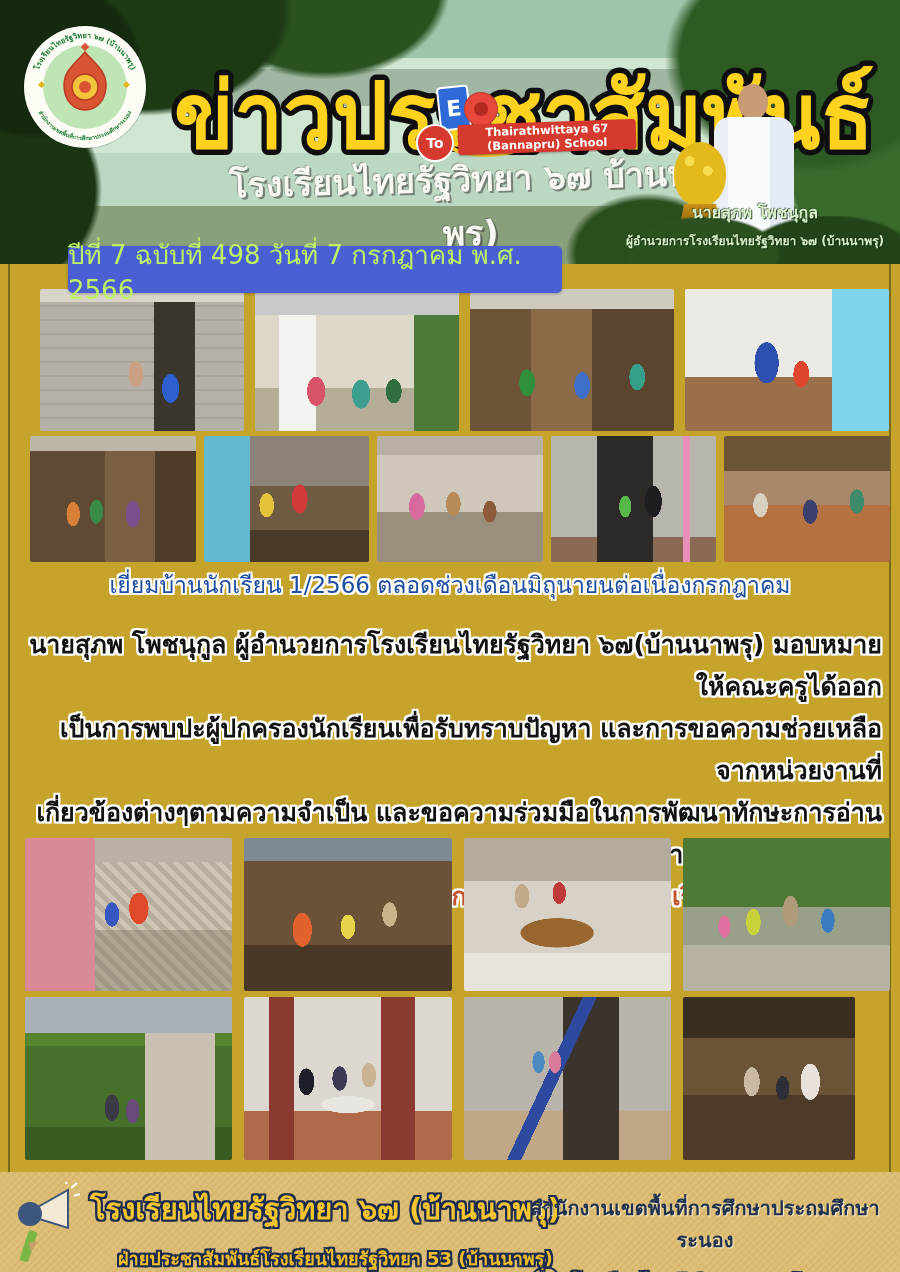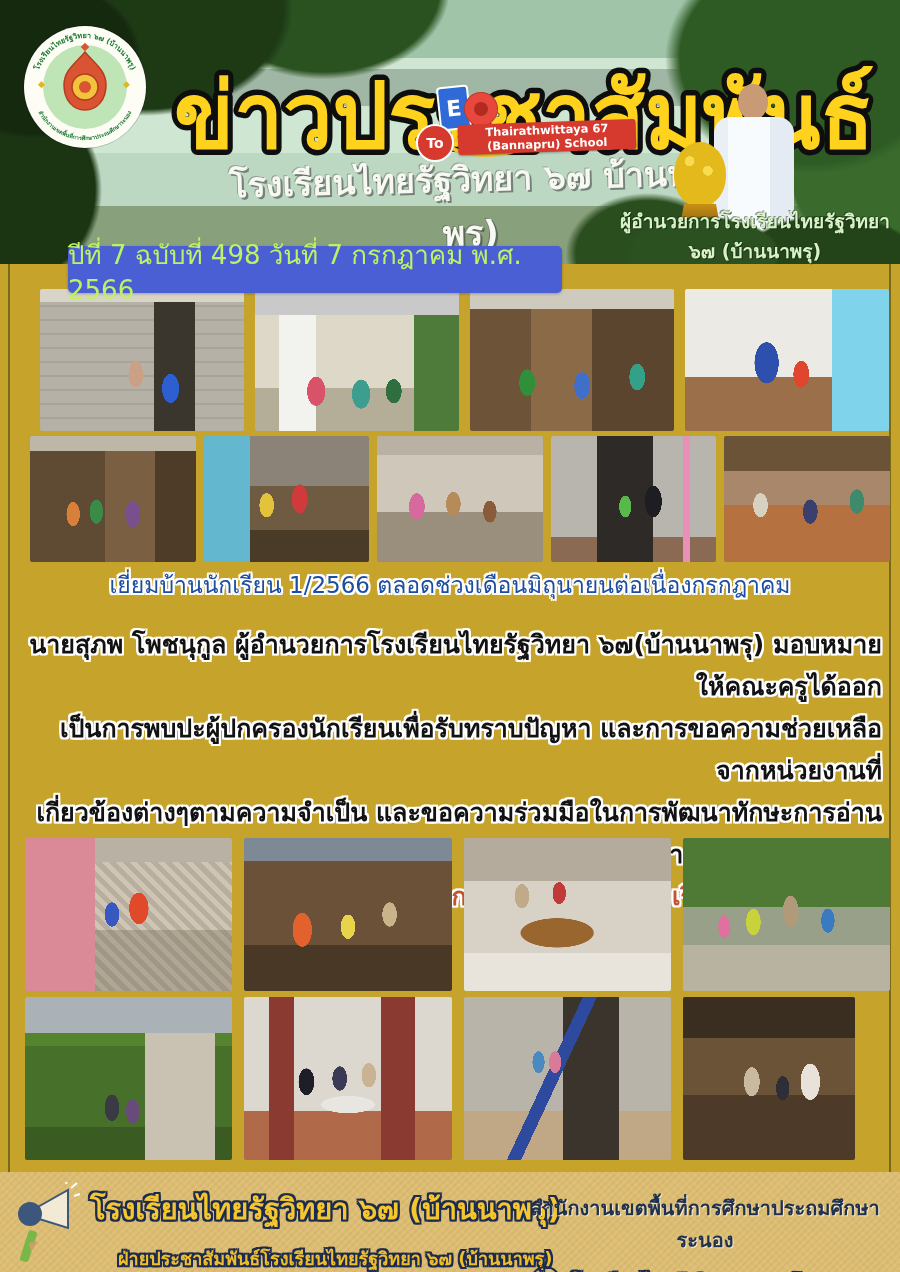--- a/index.html
+++ b/index.html
@@ -59,21 +59,21 @@
                radial-gradient(8px 8px at 65% 45%, #f6dc4e 0 60%, transparent 62%),
                #e4b91c;}
   .d-garland-base{position:absolute;left:12px;top:120px;width:40px;height:22px;
     background:linear-gradient(180deg,#c89016,#8f6410);clip-path:polygon(10% 0,90% 0,100% 100%,0 100%);}
   .bush{position:absolute;left:620px;top:216px;width:280px;height:48px;
     background:radial-gradient(120px 60px at 30% 80%, #2c5120 0 60%, transparent 64%),
                radial-gradient(140px 70px at 75% 90%, #234418 0 60%, transparent 64%);}
   .director-caption{position:absolute;right:6px;top:200px;width:278px;text-align:center;z-index:3;
     color:#d9f2ca;font-weight:bold;text-shadow:1px 1px 0 rgba(20,45,15,.85),-1px -1px 0 rgba(20,45,15,.5);}
   .director-caption .l1{font-size:16px;}
-  .director-caption .l2{font-size:19px;margin-top:6px;}
+  .director-caption .l2{font-size:12px;margin-top:6px;}
 
   
   .issue-banner{position:absolute;left:68px;top:246px;width:494px;height:47px;background:#4A5FD3;border-radius:5px;
     display:flex;align-items:center;justify-content:center;color:#bef264;font-weight:normal;font-size:26px;z-index:5;
     box-shadow:0 1px 3px rgba(0,0,0,.25);}
 
   
   .rule{position:absolute;top:264px;width:2px;height:908px;background:#6b6018;opacity:.85;}
   .rule.l{left:8px;} .rule.r{left:889px;}
 
@@ -170,20 +170,21 @@
     <div class="sign-th">โรงเรียนไทยรัฐวิทยา ๖๗ บ้านนาพรุ)</div>
 
     <div class="director">
       <div class="d-head"></div>
       <div class="d-body"></div>
       <div class="d-garland"></div>
       <div class="d-garland-base"></div>
     </div>
     <div class="bush"></div>
     <div class="director-caption">
+      <div class="l1">นายสุภพ โพชนุกูล</div>
       <div class="l2">ผู้อำนวยการโรงเรียนไทยรัฐวิทยา ๖๗ (บ้านนาพรุ)</div>
     </div>
   </div>
 
   <div class="issue-banner">ปีที่ 7 ฉบับที่ 498 วันที่ 7 กรกฎาคม พ.ศ. 2566</div>
 
   <div class="rule l"></div>
   <div class="rule r"></div>
 
   <div class="row row1">
@@ -226,21 +227,21 @@
       <rect x="8" y="48" width="9" height="32" rx="3" transform="rotate(18 12 64)" fill="#7ab648"></rect>
       <polygon points="12,62 20,58 17,70" transform="rotate(18 16 64)" fill="#caa06a"></polygon>
       <polygon points="20,26 52,8 52,46 20,36" fill="#f3ead6" stroke="#3c567c" stroke-width="2"></polygon>
       <circle cx="14" cy="32" r="12" fill="#3c567c"></circle>
       <line x1="55" y1="6" x2="61" y2="1" stroke="#fff" stroke-width="2"></line>
       <line x1="58" y1="14" x2="64" y2="12" stroke="#fff" stroke-width="2"></line>
       <line x1="50" y1="2" x2="52" y2="-4" stroke="#fff" stroke-width="2"></line>
     </svg>
     <div class="f-left">
       <div class="f-school on">โรงเรียนไทยรัฐวิทยา ๖๗ (บ้านนาพรุ)</div>
-      <div class="f-pr on">ฝ่ายประชาสัมพันธ์โรงเรียนไทยรัฐวิทยา ๖๗ (บ้านนาพรุ)</div>
+      <div class="f-pr on">ฝ่ายประชาสัมพันธ์โรงเรียนไทยรัฐวิทยา 53 (บ้านนาพรุ)</div>
     </div>
     <div class="f-right">
       <div class="f-district">สำนักงานเขตพื้นที่การศึกษาประถมศึกษาระนอง</div>
       <div class="f-fb">
         <span class="fb-circle">f</span>
         <span class="f-fbname on">โรงเรียนไทยรัฐวิทยา ๖๗ (บ้านนาพรุ)</span>
       </div>
     </div>
   </div>
 

